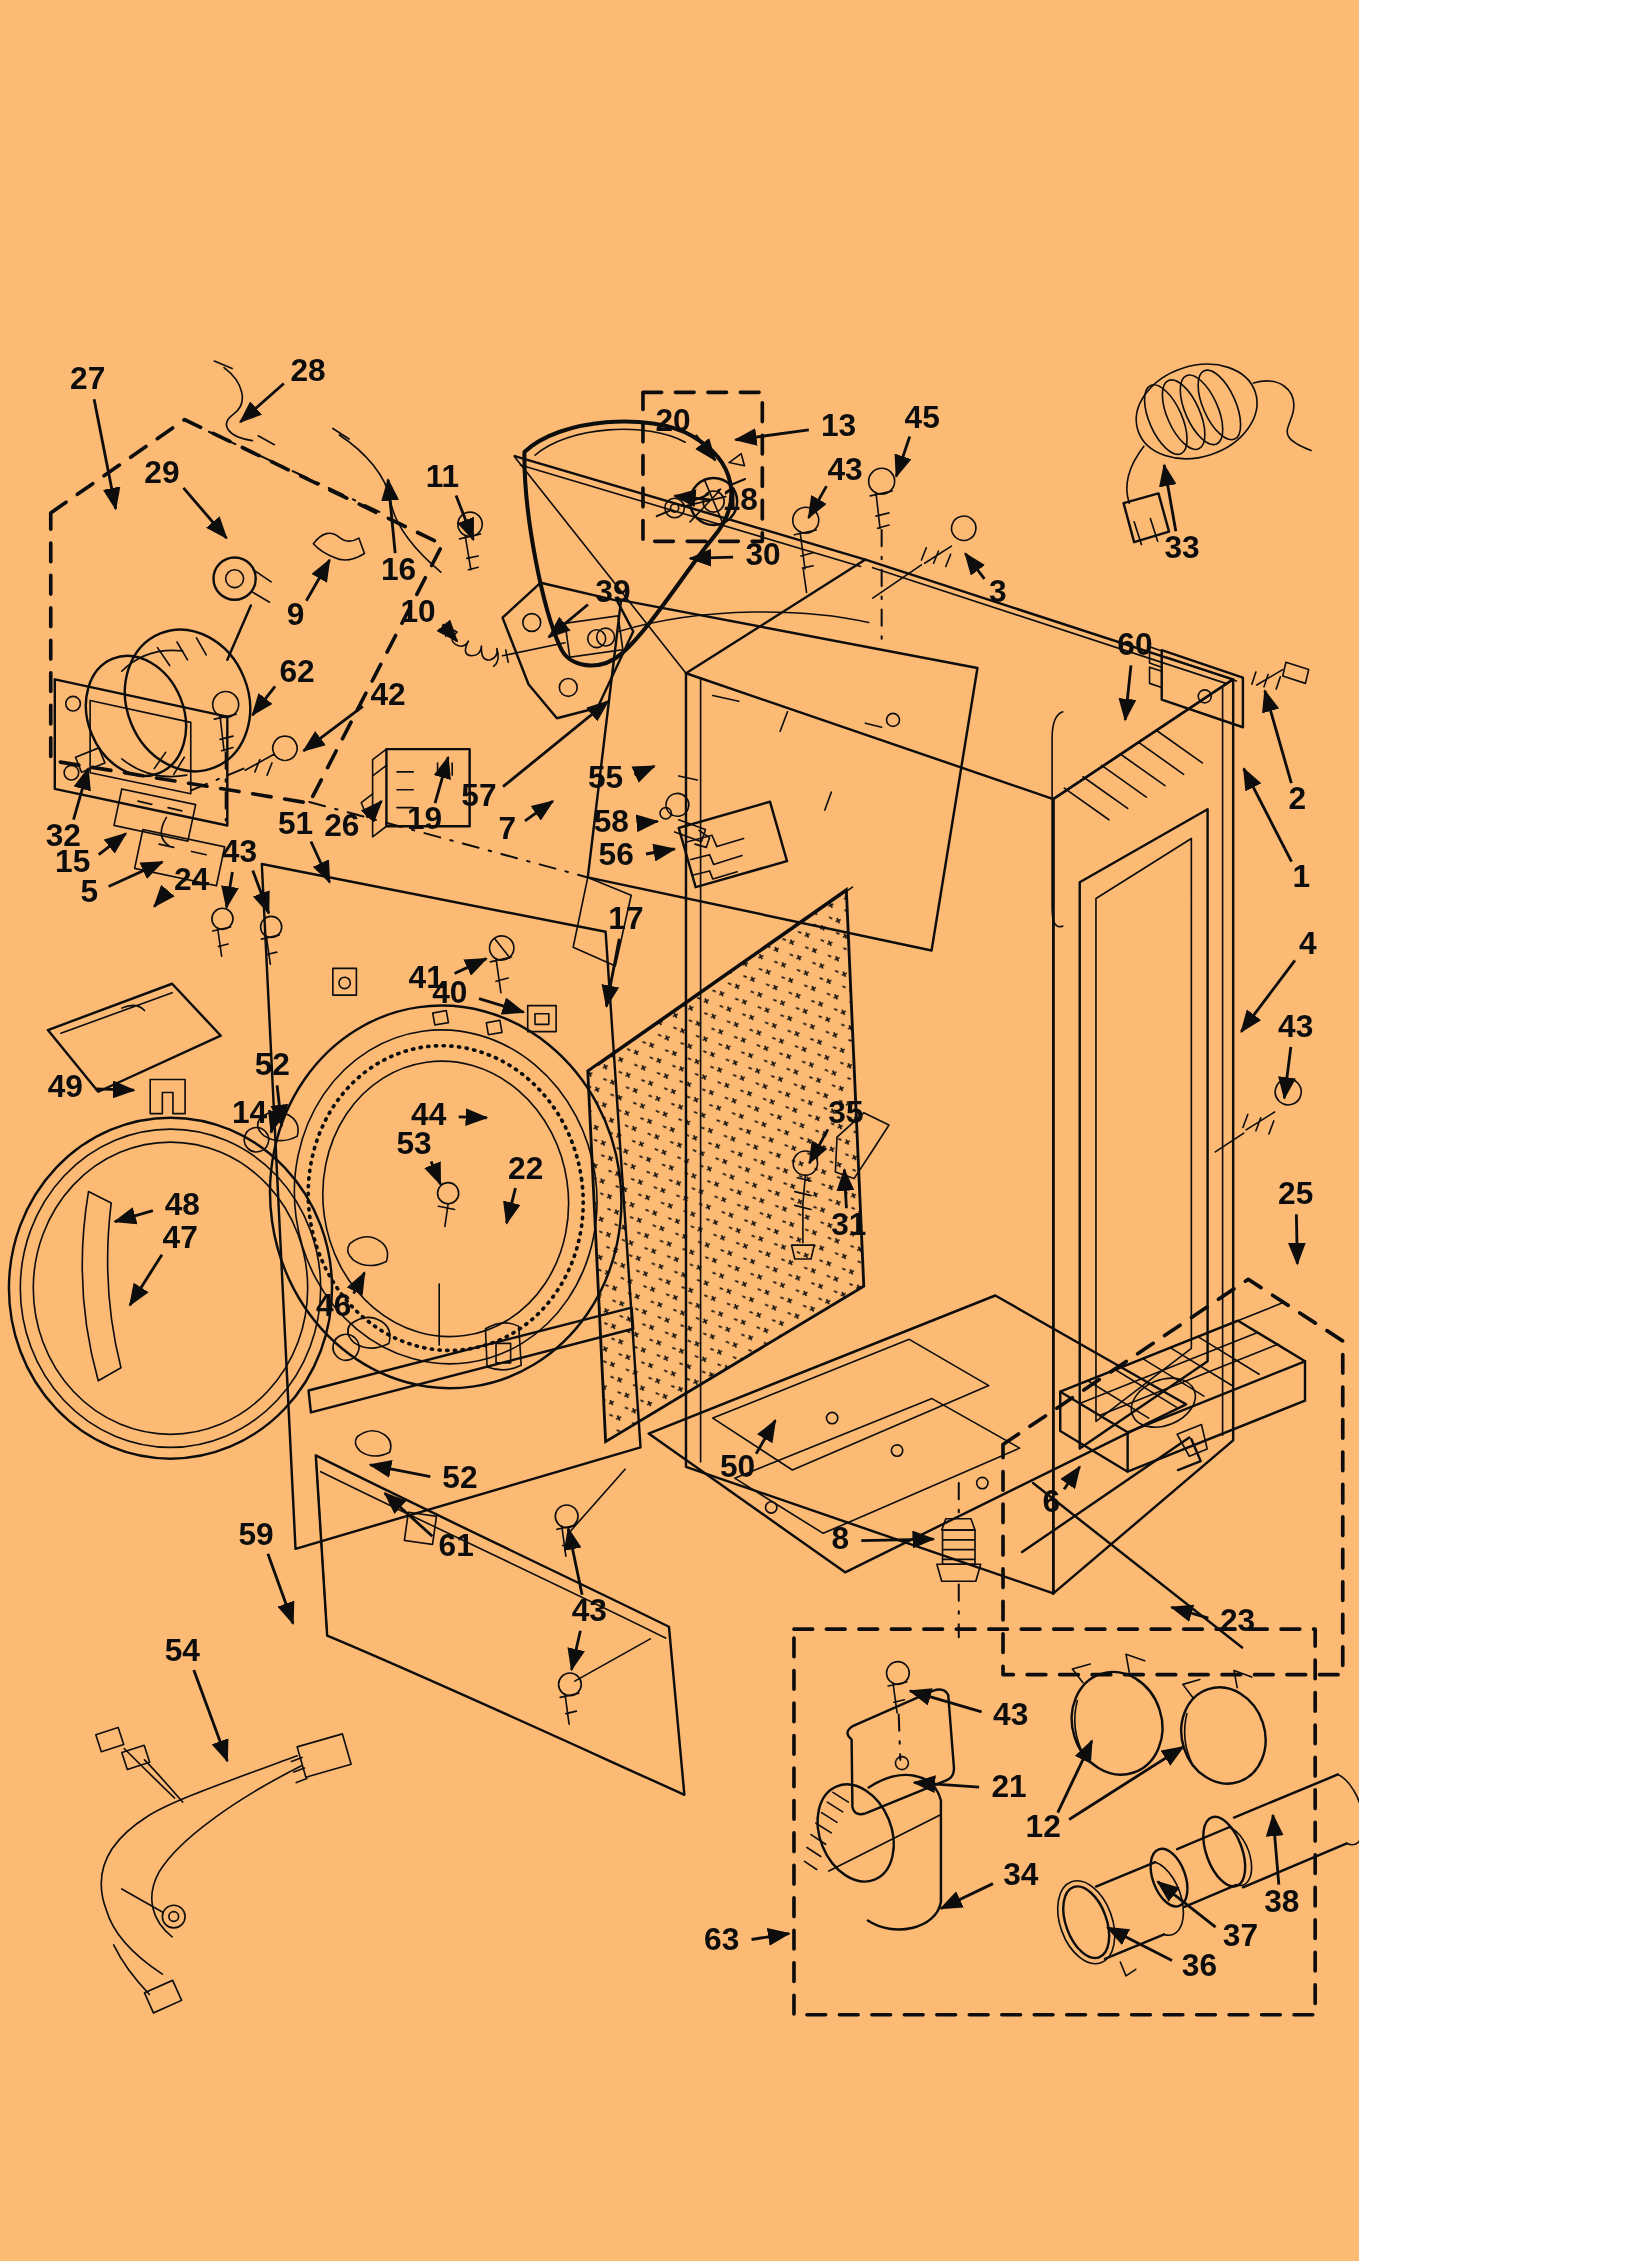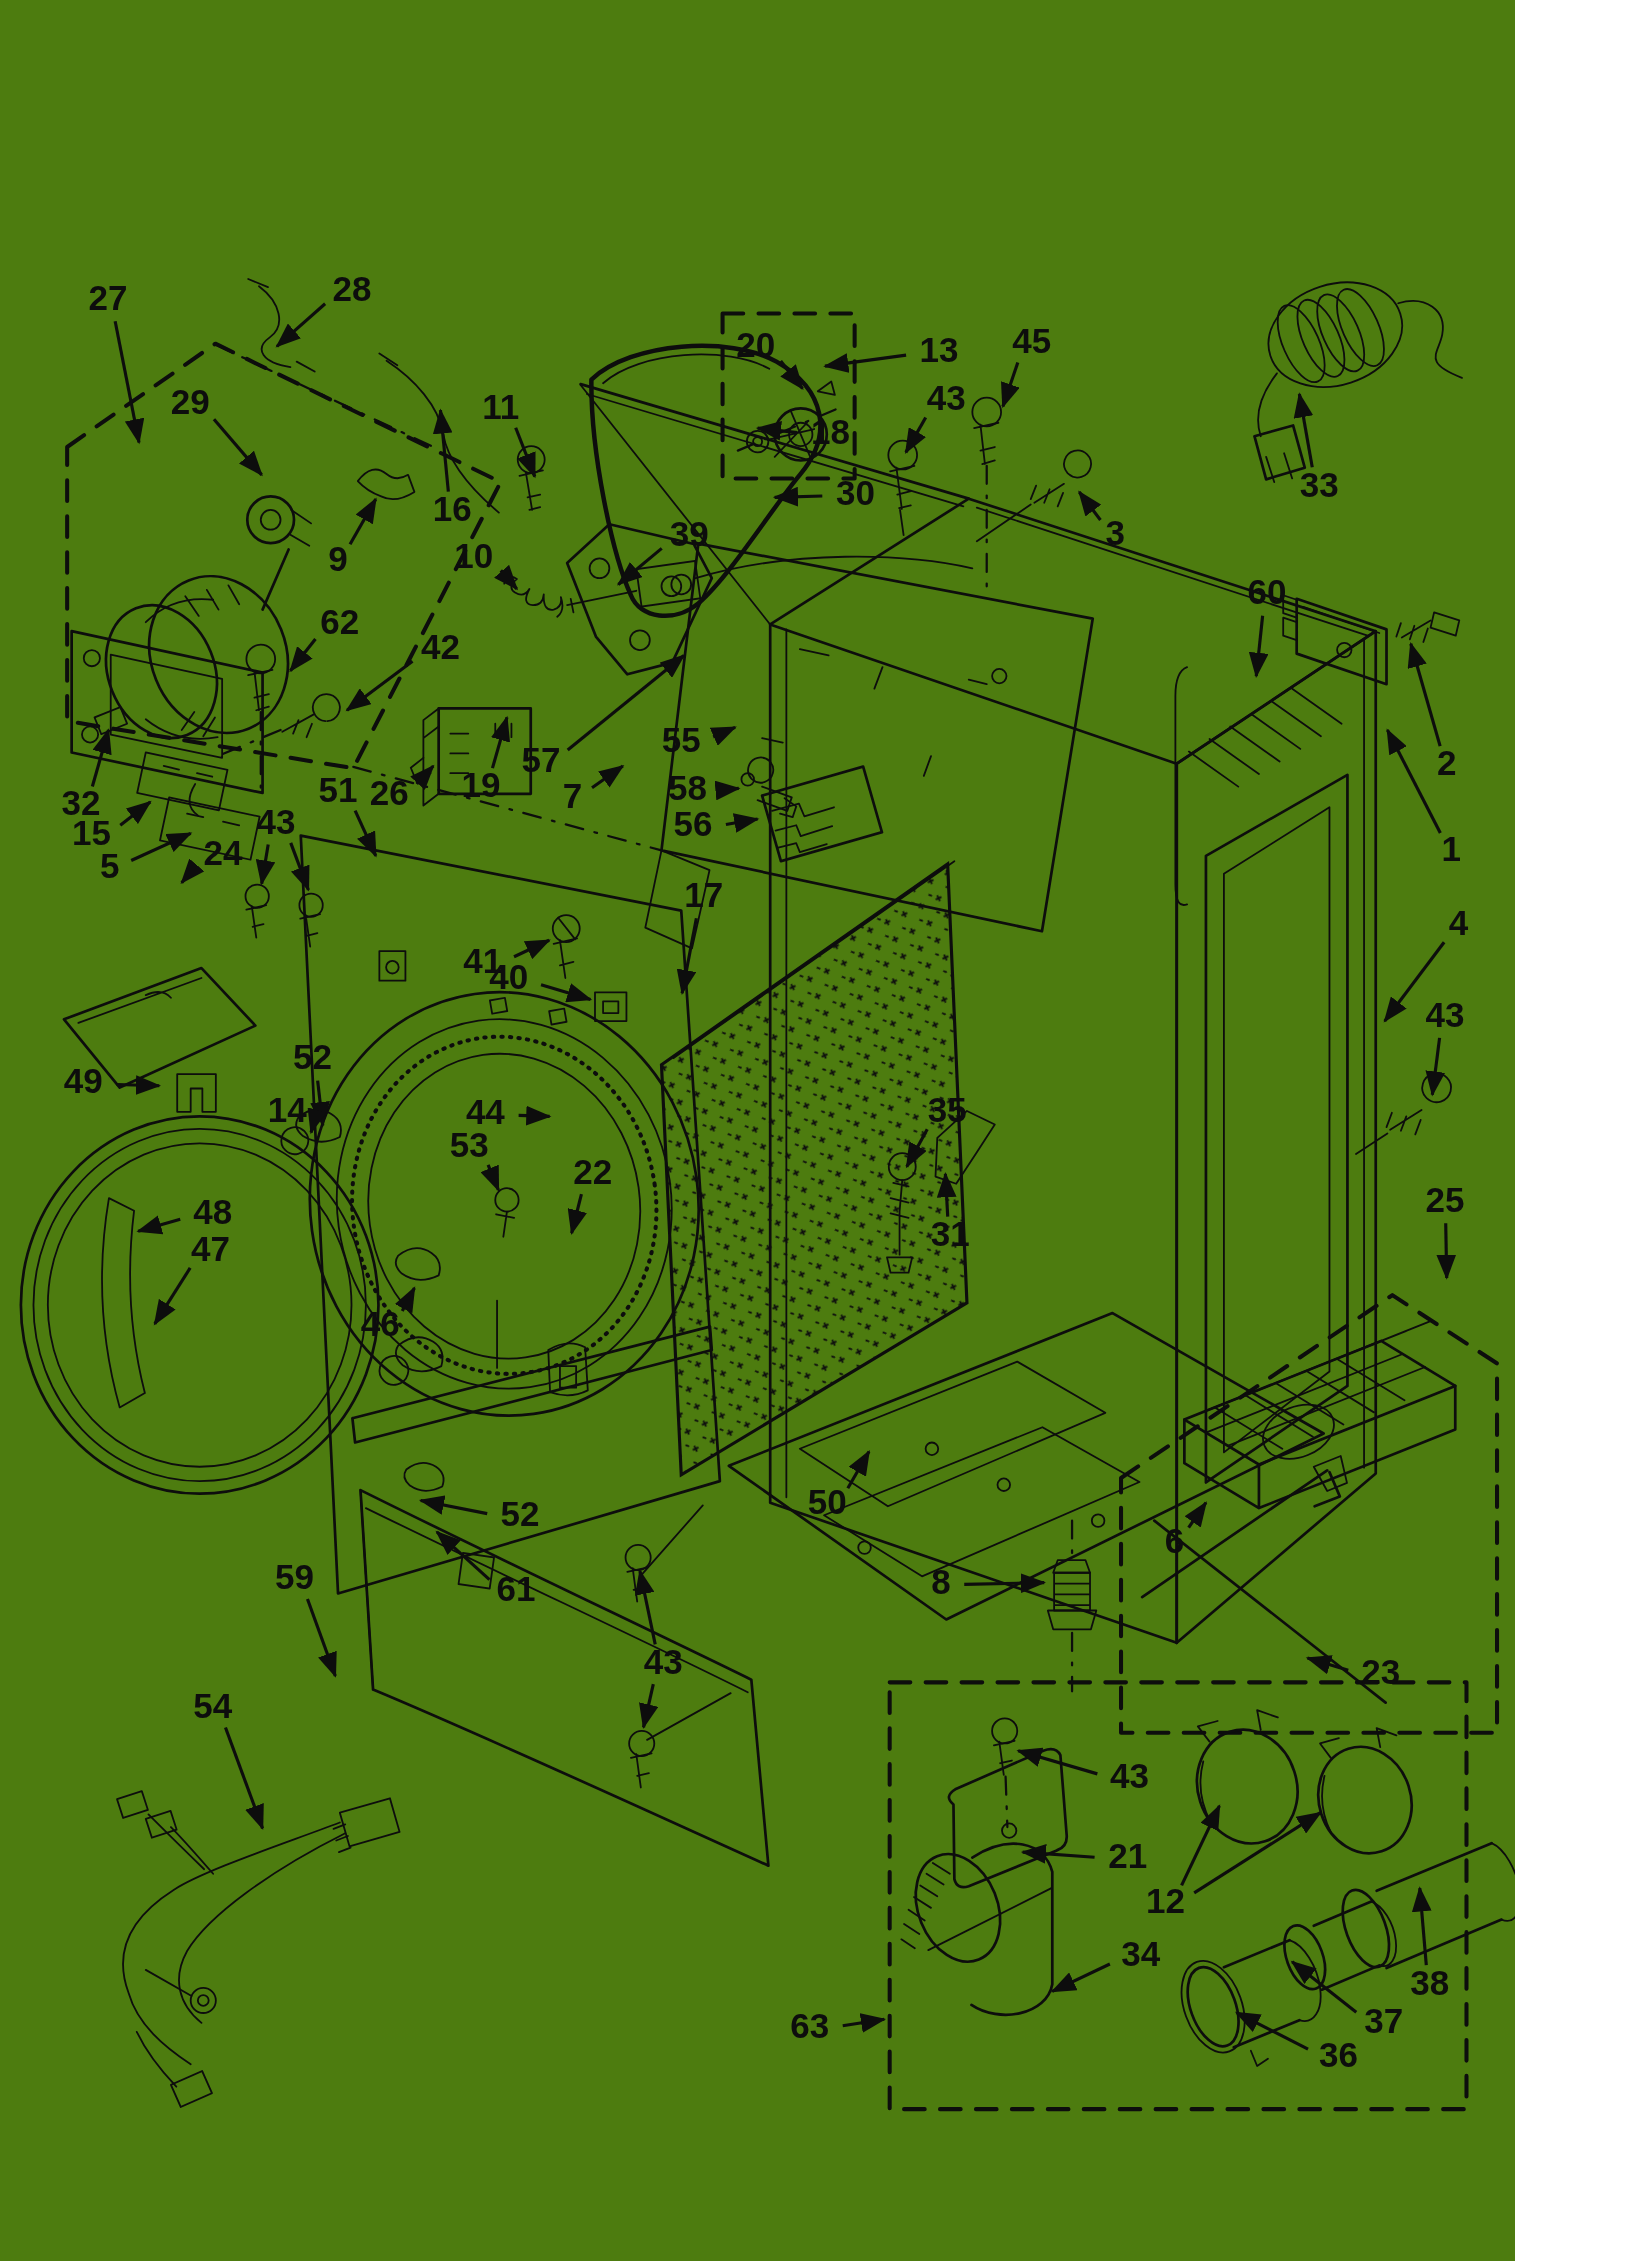--- a/index.html
+++ b/index.html
@@ -1,16 +1,16 @@
 <!DOCTYPE html>
 <html style="font-size:7.8px"><head>
 <meta charset="utf-8">
 <style>
   html,body{margin:0;padding:0;background:#ffffff;}
-  .page{position:relative;width:1504px;height:2261px;background:#4d7c0f;overflow:hidden;padding-left:11px;}
+  .page{position:relative;width:1359px;height:2261px;background:#fdba74;overflow:hidden;}
   svg{display:block;width:100%;height:100%;}
   .ln{fill:none;stroke:#0d0d0d;stroke-width:6;stroke-linecap:round;stroke-linejoin:round;}
   .thin{stroke-width:4;}
   .thick{stroke-width:10;}
   .dash{stroke-dasharray:46 34;stroke-width:9;}
   .dashdot{stroke-dasharray:40 26 6 26;stroke-width:5;}
   .dot{stroke-dasharray:3 16;stroke-width:9;}
   .lbl{font-family:"Liberation Sans","DejaVu Sans",sans-serif;font-weight:bold;font-size:78px;fill:#0d0d0d;}
   .leader{fill:none;stroke:#0d0d0d;stroke-width:7;}
 </style>

